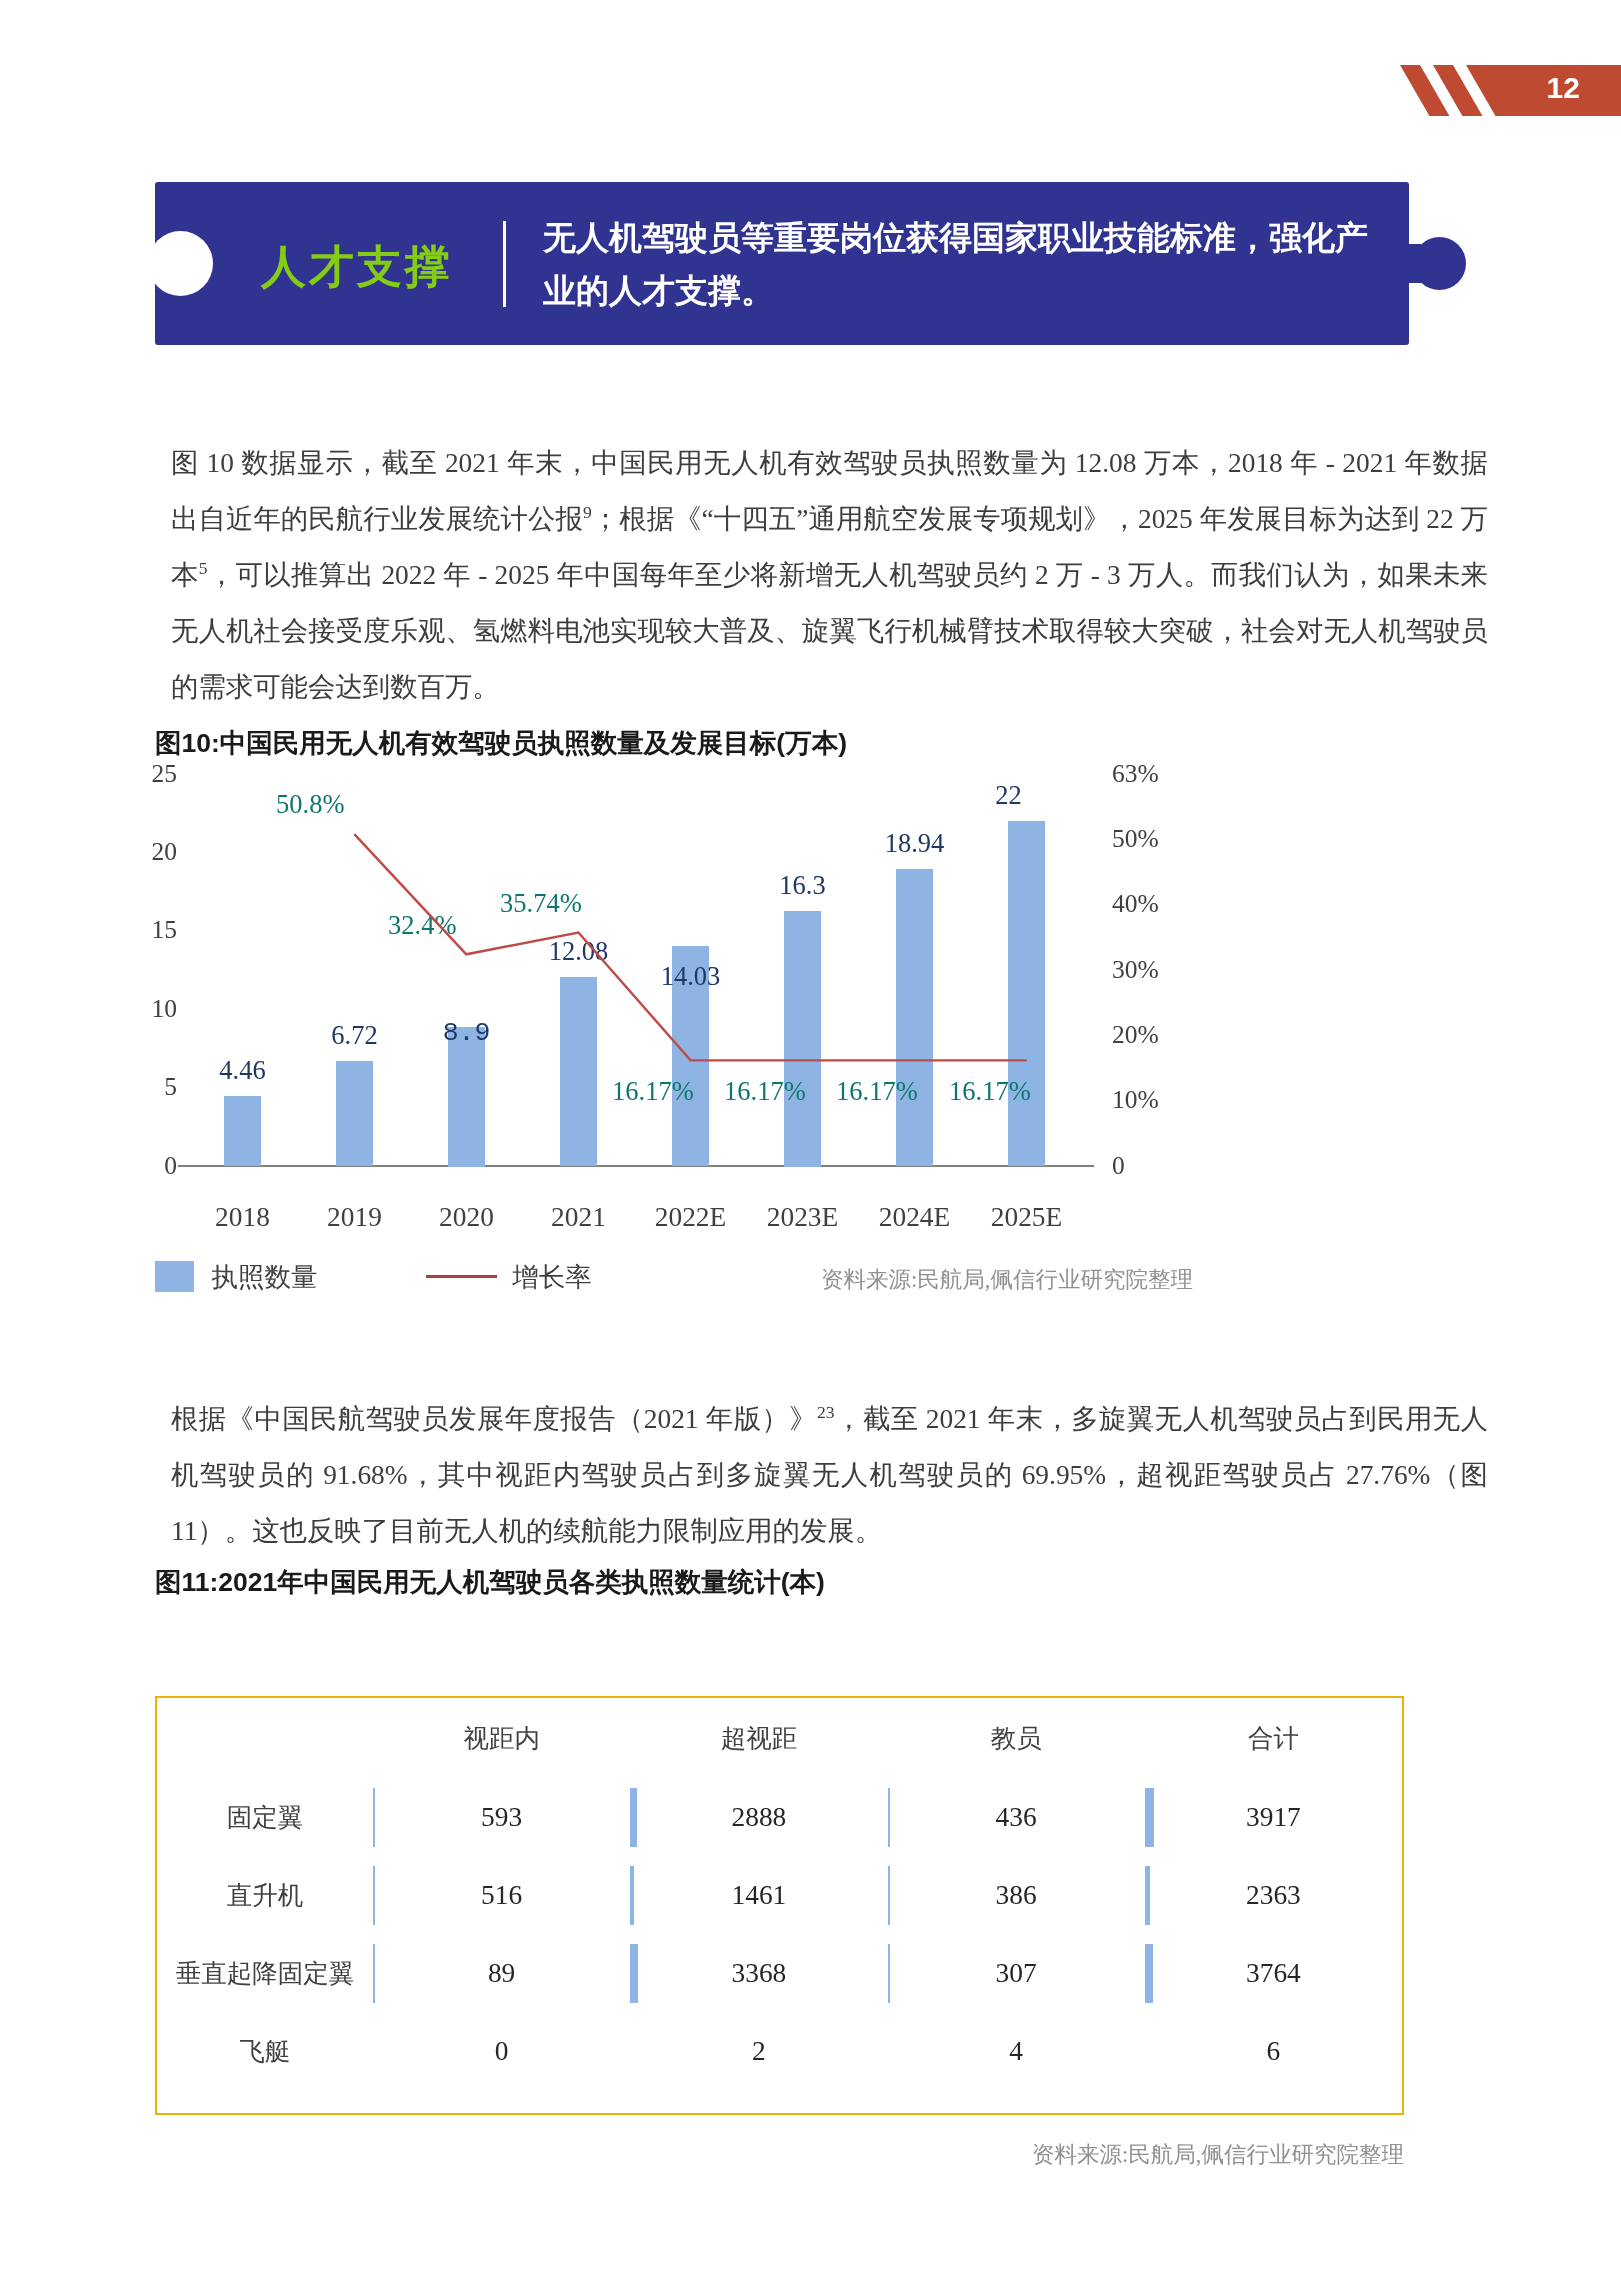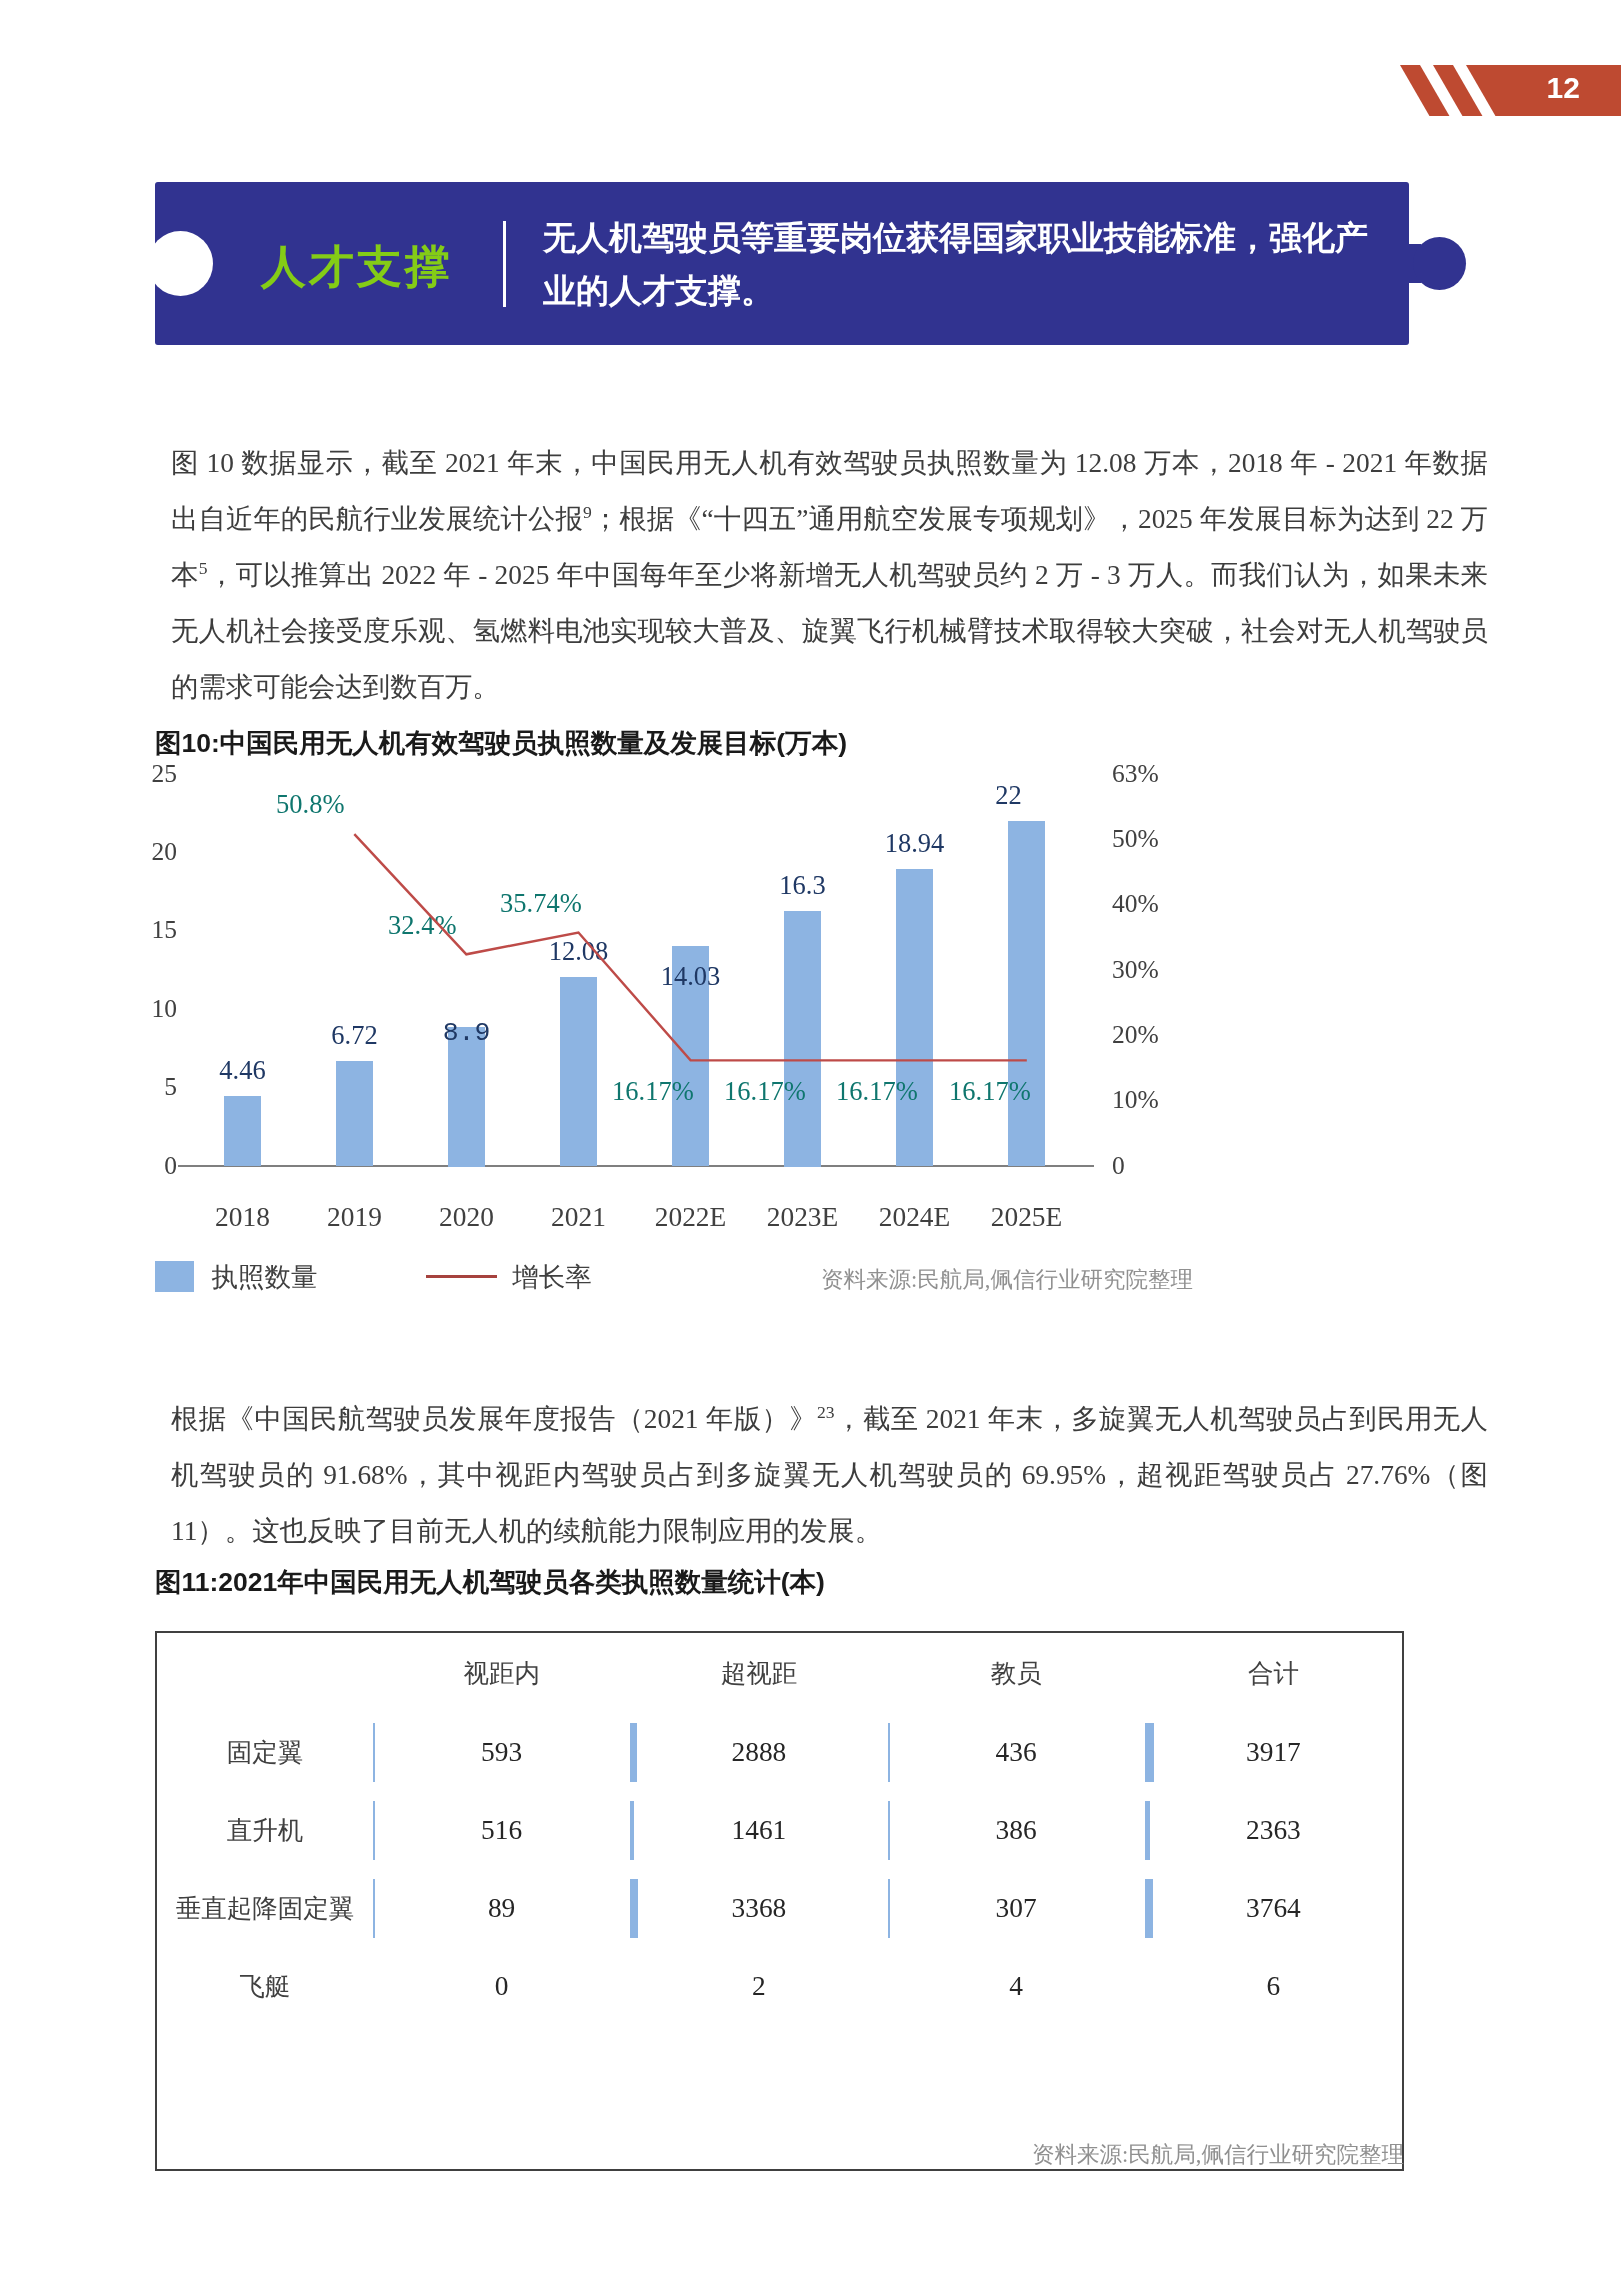--- a/index.html
+++ b/index.html
@@ -55,22 +55,22 @@
   
   .legend-row{position:absolute;left:155px;top:1257px;height:39px;display:flex;align-items:center;}
   .legend-swatch{width:39px;height:31px;background:#8db4e2;margin-right:17.6px;}
   .legend-label{font-size:26.5px;color:#404040;margin-right:108px;}
   .legend-line{width:71px;height:3.9px;background:#a6423e;margin-right:15.7px;}
   .source{position:absolute;font-size:22.5px;color:#909090;}
   #fig10-source{left:821px;top:1264px;}
   #fig11-source{left:155px;top:2139px;width:1249px;text-align:right;}
 
   
-  .data-table{position:absolute;left:155px;top:1631px;width:1249px;height:540px;
-              border:2px solid #404040;box-sizing:border-box;}
+  .data-table{position:absolute;left:155px;top:1696px;width:1249px;height:419px;
+              border:2px solid #eab308;box-sizing:border-box;}
   .t-row{display:flex;height:78px;align-items:center;}
   .t-row.header{height:80px;}
   .t-label{width:216px;text-align:center;font-size:25.5px;color:#404040;flex:none;}
   .t-cell{flex:1;position:relative;height:100%;display:flex;align-items:center;justify-content:center;}
   .t-bar{position:absolute;left:0;top:9.8px;height:59px;background:#8db4e2;}
   .t-val{position:relative;font-size:27.4px;color:#262626;z-index:2;}
   .t-head{flex:1;text-align:center;font-size:25.5px;color:#404040;}
 </style>
 </head>
 <body>

